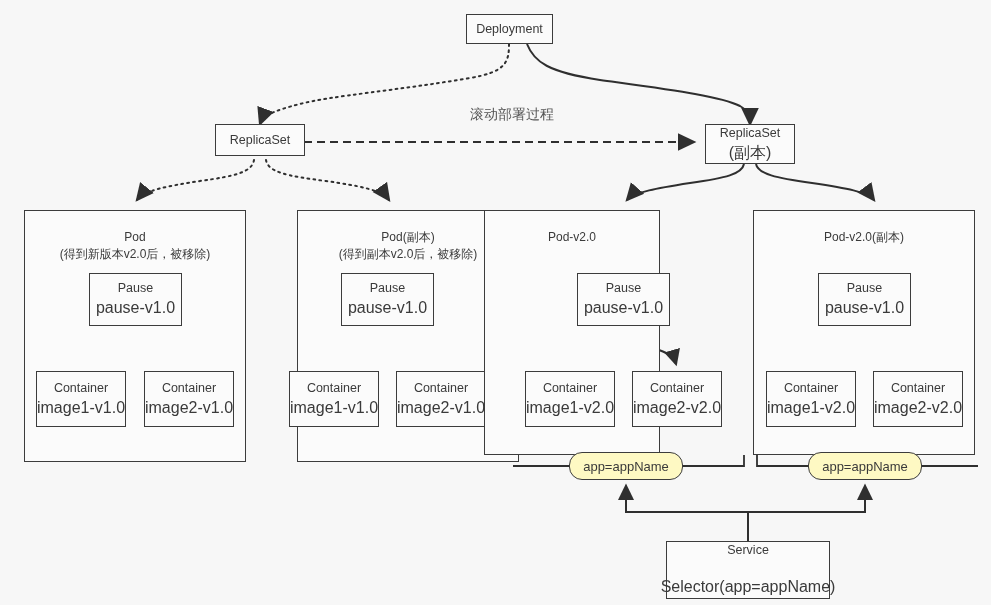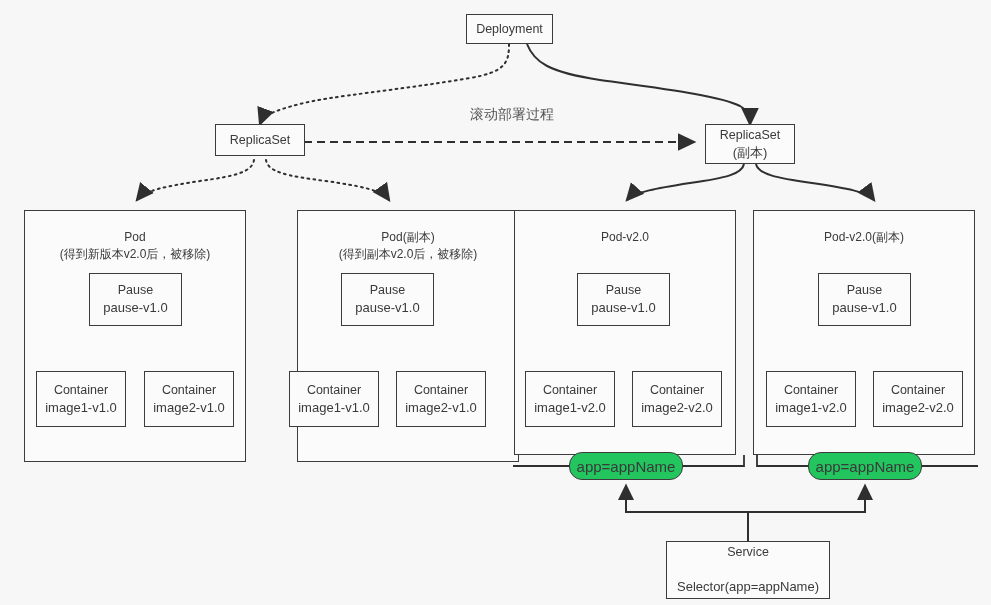--- a/index.html
+++ b/index.html
@@ -20,21 +20,21 @@
     color:#3a3a3a;
     display:flex;
     flex-direction:column;
     align-items:center;
     justify-content:center;
     text-align:left;
     line-height:1.35;
     font-size:12.5px;
     white-space:nowrap;
   }
-  .node .l2{font-size:13px;}
+  .node .l2{font-size:16px;}
 
   .pod-group{
     position:absolute;
     box-sizing:border-box;
     background:#fbfbfb;
     border:1.6px solid #3c3c3c;
   }
   .pod-title{
     position:absolute;
     left:0;right:0;
@@ -42,27 +42,27 @@
     text-align:center;
     color:#3a3a3a;
     font-size:12px;
     line-height:1.45;
     white-space:nowrap;
   }
 
   .pill{
     position:absolute;
     box-sizing:border-box;
-    background:#22c55e;
+    background:#fef9c3;
     border:1.6px solid #3c3c3c;
     border-radius:13px;
     display:flex;
     align-items:center;
     justify-content:center;
-    font-size:15px;
+    font-size:13px;
     color:#3a3a3a;
     white-space:nowrap;
   }
 
   .edge-label{
     position:absolute;
     color:#555;
     font-size:14px;
     white-space:nowrap;
   }
@@ -163,21 +163,21 @@
   </div>
   <div class="node" style="left:289px;top:371px;width:90px;height:56px;">
     <span>Container</span>
     <span class="l2">image1-v1.0</span>
   </div>
   <div class="node" style="left:396px;top:371px;width:90px;height:56px;">
     <span>Container</span>
     <span class="l2">image2-v1.0</span>
   </div>
 
-  <div class="pod-group" style="left:514px;top:210px;width:222px;height:245px;">
+  <div class="pod-group" style="left:484px;top:210px;width:176px;height:245px;">
     <div class="pod-title">
       <div>Pod-v2.0</div>
       <div></div>
     </div>
   </div>
   <div class="node" style="left:577px;top:273px;width:93px;height:53px;">
     <span>Pause</span>
     <span class="l2">pause-v1.0</span>
   </div>
   <div class="node" style="left:525px;top:371px;width:90px;height:56px;">

